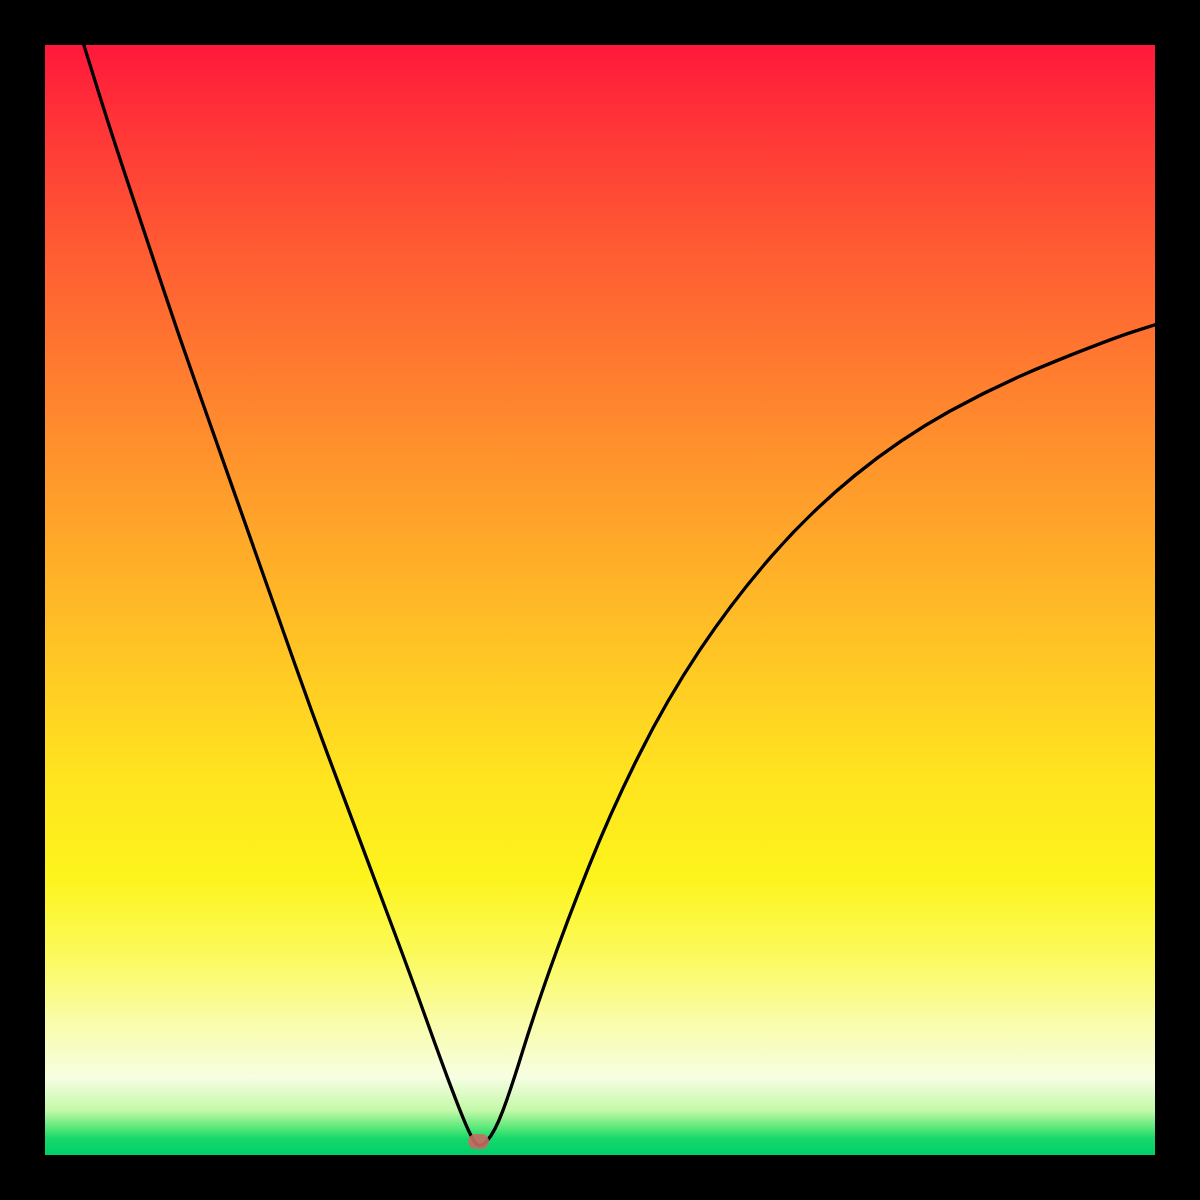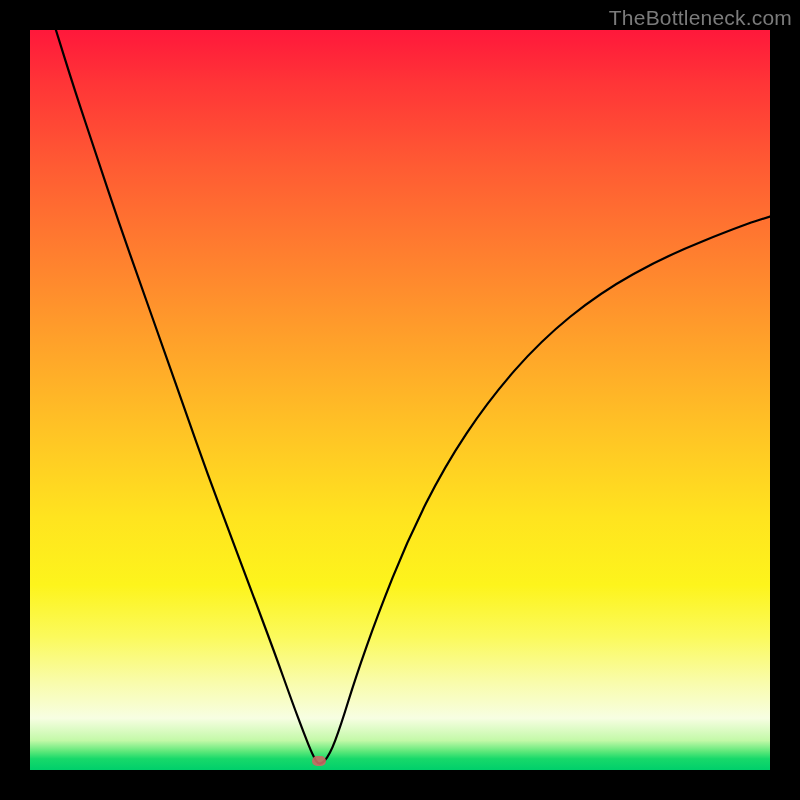--- a/index.html
+++ b/index.html
@@ -80,14 +80,13 @@
   <div class="plot-area">
     <div class="gradient-bg"></div>
 
     <svg class="curve-svg" viewBox="0 0 740 740" preserveAspectRatio="none">
       <path id="curve-path" d="M 25.90 0.00 Q 25.90 0.00 35.15 29.60 Q 44.40 59.20 55.50 92.50 Q 66.60 125.80 77.70 159.10 Q 88.80 192.40 99.90 223.85 Q 111.00 255.30 122.10 286.75 Q 133.20 318.20 144.30 349.65 Q 155.40 381.10 166.50 412.55 Q 177.60 444.00 188.70 473.60 Q 199.80 503.20 210.90 532.80 Q 222.00 562.40 233.10 592.00 Q 244.20 621.60 253.45 647.50 Q 262.70 673.40 268.25 688.20 Q 273.80 703.00 278.24 714.10 Q 282.68 725.20 286.01 730.75 Q 289.34 736.30 294.52 730.75 Q 299.70 725.20 305.25 710.40 Q 310.80 695.60 318.20 671.55 Q 325.60 647.50 336.70 616.05 Q 347.80 584.60 362.60 547.60 Q 377.40 510.60 395.90 473.60 Q 414.40 436.60 436.60 403.30 Q 458.80 370.00 484.70 340.40 Q 510.60 310.80 540.20 286.75 Q 569.80 262.70 603.10 244.20 Q 636.40 225.70 673.40 210.90 Q 710.40 196.10 725.20 191.29 T 740.00 186.48" fill="none" stroke="#000" stroke-width="2.2" stroke-linejoin="round" stroke-linecap="round"></path>
     </svg>
 
     <div id="min-marker" class="marker" style="left: 289.34px; top: 731.12px; background: rgb(201, 106, 100);"></div>
   </div>
 
-  <div class="watermark">TheBottleneck.com</div>
 </div>
 
 </body></html>

